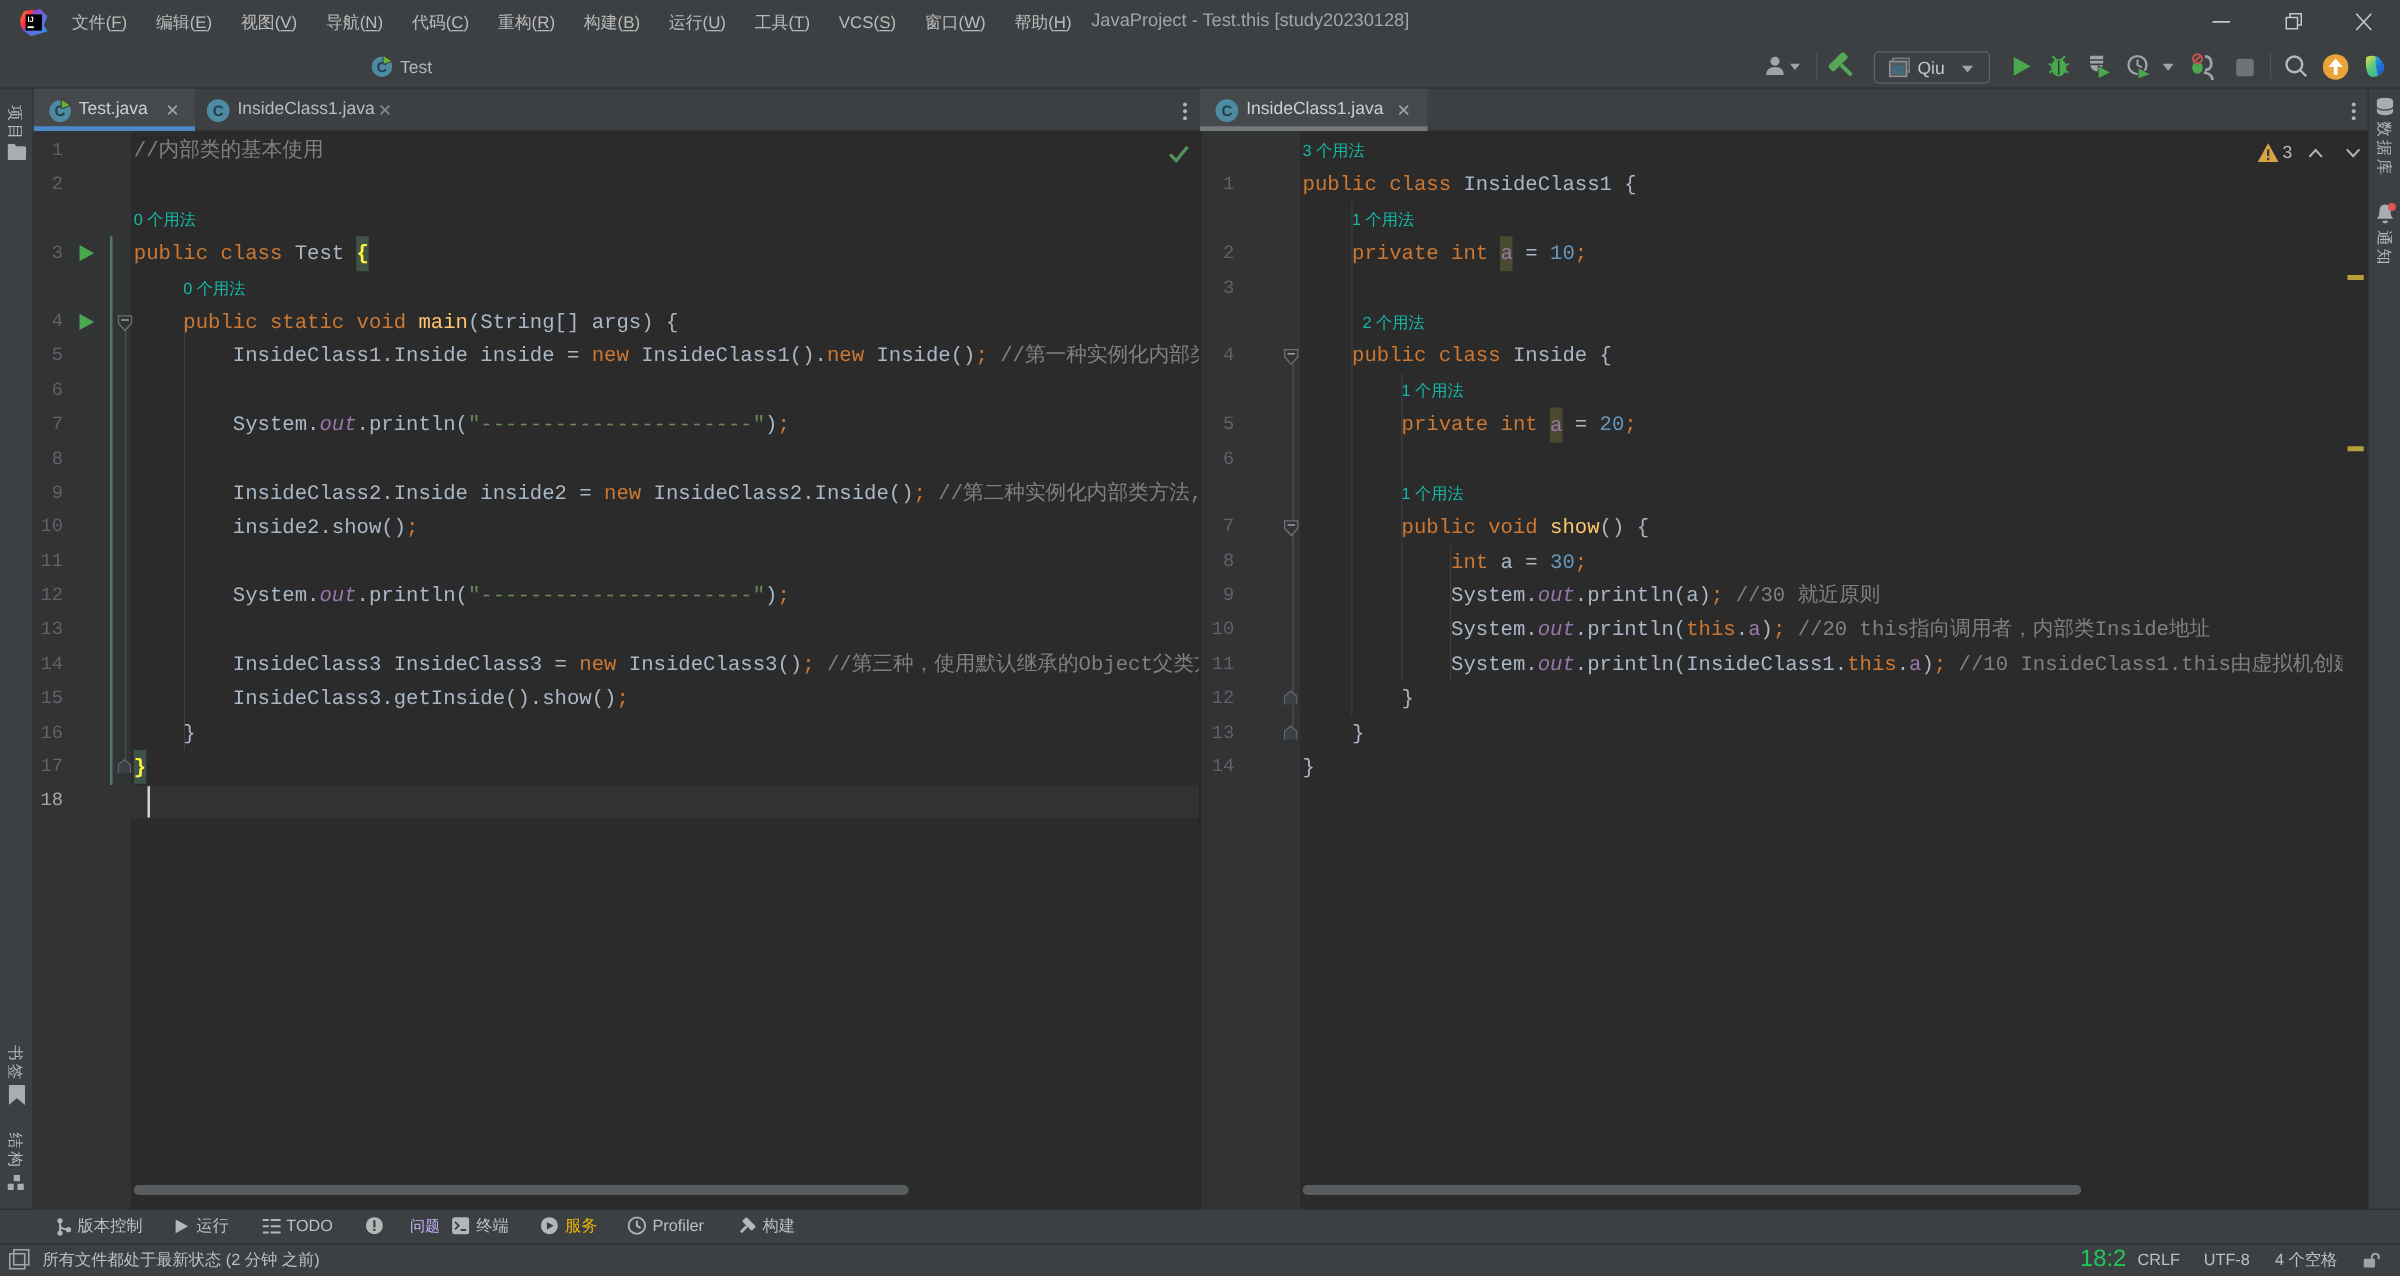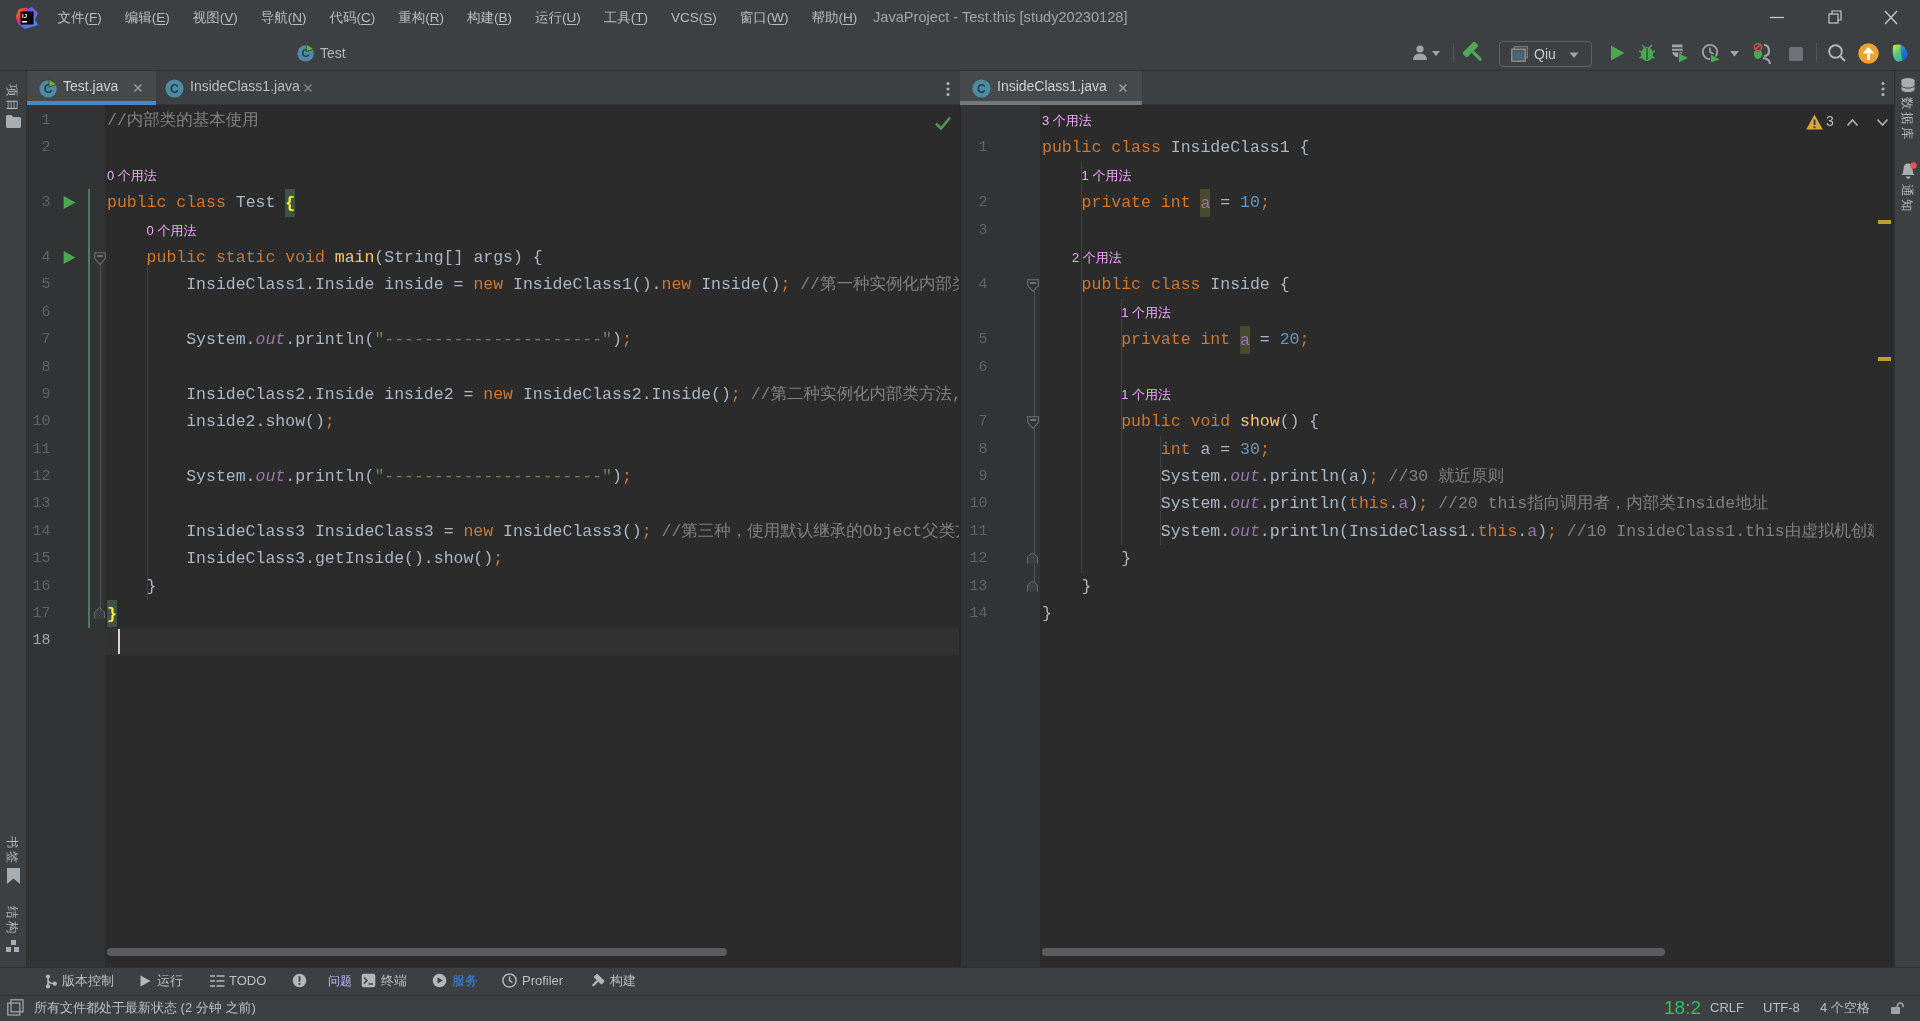--- a/index.html
+++ b/index.html
@@ -3,21 +3,21 @@
 <style>
 *{margin:0;padding:0;box-sizing:border-box}
 html,body{width:1920px;height:1021px;overflow:hidden}
 body{background:#2b2b2b;font-family:"Liberation Sans",sans-serif;position:relative}
 .abs{position:absolute}
 .row{height:27.4px;line-height:27.4px;white-space:pre;font-family:"Liberation Mono",monospace;font-size:16.5px;color:#a9b7c6;padding-left:2px}
 .k{color:#cc7832}.s{color:#6a8759}.c{color:#808080}.n{color:#6897bb}
 .fd{color:#9876aa}.it{font-style:italic}.m{color:#ffc66d}
 .bm{background:#3e5346;color:#ffef43;font-weight:bold;padding:4.5px 0}
 .ahl{background:#4a4a30;padding:4.5px 0}
-.inlay{font-family:"Liberation Sans",sans-serif;font-size:13px;color:#f0abfc}
+.inlay{font-family:"Liberation Sans",sans-serif;font-size:13px;color:#14b8a6}
 .gnum{height:27.4px;line-height:27.4px;text-align:right;font-family:"Liberation Mono",monospace;font-size:15px;color:#606366}
 .gnum.bright{color:#a4a6a8}
 .vt{position:absolute;transform-origin:0 0;transform:rotate(90deg);white-space:nowrap;font-size:12.5px;letter-spacing:2.5px;color:#b6b8ba}
 .mi{color:#bbbbbb;font-size:13.5px;padding:0 11.5px;line-height:35px;display:inline-block}
 .mi u{text-decoration-thickness:1px;text-underline-offset:2px}
 .crumb{color:#b4b6b8;font-size:14px}
 .sep{position:absolute;width:1px;background:#515558;top:7px;height:20px}
 svg{display:block}
 </style></head>
 <body>
@@ -330,21 +330,21 @@
 <div class="row">        InsideClass3.getInside().show()<span class="k">;</span></div>
 <div class="row">    }</div>
 <div class="row"><span class="bm">}</span></div>
   </div>
 <div class="abs" style="left:1040px;top:107.0px;width:834px;overflow:hidden">
     <div class="row"><span class="inlay" style="margin-left:0.0px">3 个用法</span></div>
 <div class="row"><span class="k">public class </span>InsideClass1 {</div>
 <div class="row"><span class="inlay" style="margin-left:39.6px">1 个用法</span></div>
 <div class="row">    <span class="k">private int </span><span class="fd ahl">a</span> = <span class="n">10</span><span class="k">;</span></div>
 <div class="row"></div>
-<div class="row"><span class="inlay" style="margin-left:30px">2 个用法</span></div>
+<div class="row"><span class="inlay" style="margin-left:48px">2 个用法</span></div>
 <div class="row">    <span class="k">public class </span>Inside {</div>
 <div class="row"><span class="inlay" style="margin-left:79.2px">1 个用法</span></div>
 <div class="row">        <span class="k">private int </span><span class="fd ahl">a</span> = <span class="n">20</span><span class="k">;</span></div>
 <div class="row"></div>
 <div class="row"><span class="inlay" style="margin-left:79.2px">1 个用法</span></div>
 <div class="row">        <span class="k">public void </span><span class="m">show</span>() {</div>
 <div class="row">            <span class="k">int</span> a = <span class="n">30</span><span class="k">;</span></div>
 <div class="row">            System.<span class="fd it">out</span>.println(a)<span class="k">;</span> <span class="c">//30 就近原则</span></div>
 <div class="row">            System.<span class="fd it">out</span>.println(<span class="k">this</span>.<span class="fd">a</span>)<span class="k">;</span> <span class="c">//20 this指向调用者，内部类Inside地址</span></div>
 <div class="row">            System.<span class="fd it">out</span>.println(InsideClass1.<span class="k">this</span>.<span class="fd">a</span>)<span class="k">;</span> <span class="c">//10 InsideClass1.this由虚拟机创建把InsideClass1的地址给他</span></div>
@@ -404,21 +404,21 @@
 <svg class="abs" style="left:361px;top:973px" width="15" height="15" viewBox="0 0 15 15">
   <rect x="0.7" y="0.7" width="13.6" height="13.6" rx="2" fill="#b4b6b8"></rect>
   <path d="M3 4.5 L6 7.5 L3 10.5" fill="none" stroke="#3d4043" stroke-width="1.5"></path>
   <line x1="7.5" y1="11" x2="12" y2="11" stroke="#3d4043" stroke-width="1.5"></line>
   </svg>
 <span class="abs" style="left:381px;top:967px;line-height:28px;font-size:13px;color:#bdbfc1">终端</span>
 <svg class="abs" style="left:432px;top:973px" width="15" height="15" viewBox="0 0 15 15">
   <circle cx="7.5" cy="7.5" r="6.8" fill="#b4b6b8"></circle>
   <path d="M5.5 4.5 L11 7.5 L5.5 10.5 Z" fill="#3d4043"></path>
   </svg>
-<span class="abs" style="left:452px;top:967px;line-height:28px;font-size:13px;color:#3b82f6">服务</span>
+<span class="abs" style="left:452px;top:967px;line-height:28px;font-size:13px;color:#eab308">服务</span>
 <svg class="abs" style="left:502px;top:973px" width="15" height="15" viewBox="0 0 15 15">
   <circle cx="7.5" cy="7.5" r="6.6" fill="none" stroke="#b4b6b8" stroke-width="1.5"></circle>
   <path d="M7.5 3.5 L7.5 7.5 L10.5 9.5" fill="none" stroke="#b4b6b8" stroke-width="1.5"></path>
   </svg>
 <span class="abs" style="left:522px;top:967px;line-height:28px;font-size:13px;color:#bdbfc1">Profiler</span>
 <svg class="abs" style="left:590px;top:972px" width="17" height="17" viewBox="0 0 17 17">
   <g transform="rotate(45 8.5 8.5)">
     <rect x="2.5" y="4.5" width="11" height="5" rx="1" fill="#b4b6b8"></rect>
     <rect x="7" y="9.5" width="2.2" height="7" rx="1" fill="#b4b6b8"></rect>
   </g>

